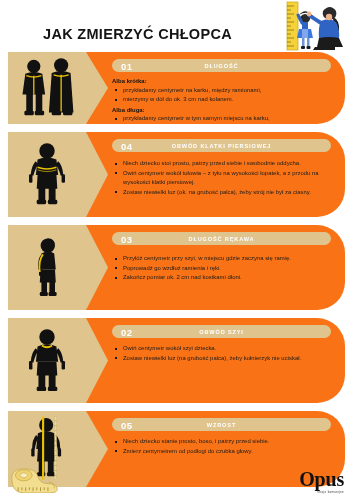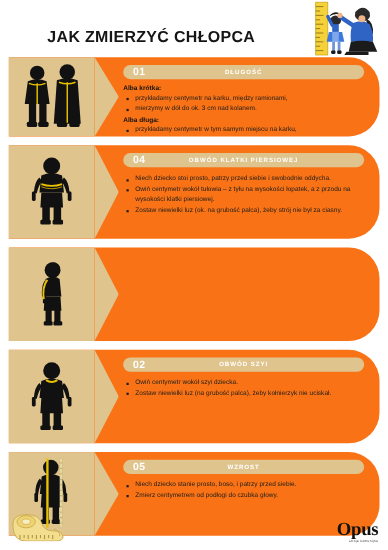--- a/index.html
+++ b/index.html
@@ -170,21 +170,21 @@
 
   .brand {
     position: absolute;
     right: 9px;
     bottom: 6px;
     text-align: right;
   }
 
   .brand-name {
     font-family: "Liberation Serif", serif;
-    font-size: 17px;
+    font-size: 20px;
     font-weight: bold;
     color: #111111;
     letter-spacing: -0.2px;
     line-height: 1;
     margin-top: 48px;
   }
 
   .brand-tagline {
     font-size: 2.9px;
     color: #333333;
@@ -337,20 +337,31 @@
         <rect x="28" y="57" width="7" height="14"></rect>
         <rect x="38" y="57" width="7" height="14"></rect>
         <rect x="26" y="70" width="10" height="5" rx="1.5"></rect>
         <rect x="37" y="70" width="10" height="5" rx="1.5"></rect>
       </g>
       <path d="M30 23 q-6 8 -4 22" stroke="#e8c100" stroke-width="2.2" fill="none"></path>
     </svg>
   </div>
   <div class="card-figure-point"></div>
 
+  <div class="card-body">
+    <div class="badge">
+      <span class="badge-num">03</span>
+      <span class="badge-label">DŁUGOŚĆ RĘKAWA</span>
+    </div>
+    <ul class="bullets" style="margin-top:9px;">
+      <li>Przyłóż centymetr przy szyi, w miejscu gdzie zaczyna się ramię.</li>
+      <li>Poprowadź go wzdłuż ramienia i ręki.</li>
+      <li>Zakończ pomiar ok. 2 cm nad kostkami dłoni.</li>
+    </ul>
+  </div>
 </div>
 
 <div class="card" style="height:85px;">
   <div class="card-figure">
     <svg viewBox="0 0 70 80" width="60" height="72">
       <g fill="#111111">
         <circle cx="35" cy="12" r="9"></circle>
         <path d="M24 23 q11 -5 22 0 l2 18 l-26 0z"></path>
         <path d="M22 25 q-5 4 -6 16 l3 1 q3 -11 6 -13z"></path>
         <path d="M48 25 q5 4 6 16 l-3 1 q-3 -11 -6 -13z"></path>

